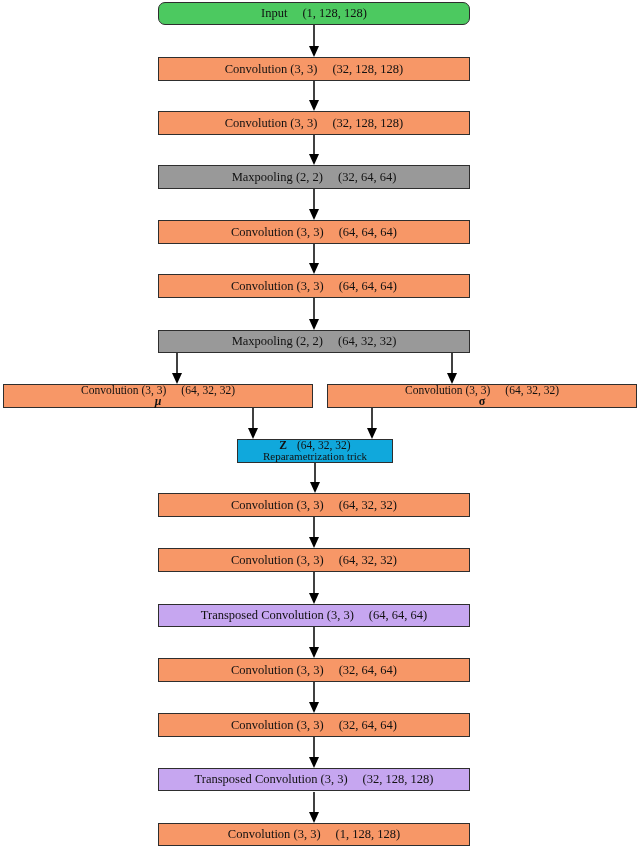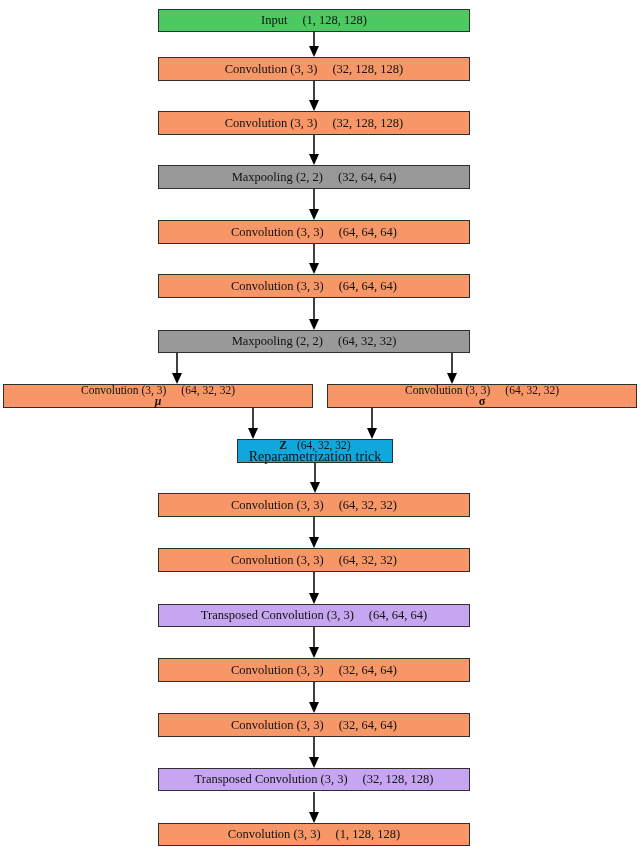--- a/index.html
+++ b/index.html
@@ -32,21 +32,21 @@
   }
   .node.duo {
     font-size: 11.5px;
     line-height: 11px;
   }
   .row { display: flex; align-items: baseline; }
   .gap { display: inline-block; width: 15px; }
   .bold { font-weight: bold; }
   .sub-mu { font-weight: bold; font-style: italic; font-size: 12px; }
   .sub-sigma { font-weight: bold; font-size: 12px; }
-  .sub-text { font-size: 14px; }
+  .sub-text { font-size: 11px; }
 </style>
 </head>
 <body>
 
 <div id="canvas">
 
   <svg id="arrows" xmlns="http://www.w3.org/2000/svg">
       <line x1="314" y1="25" x2="314" y2="48" stroke="#000000" stroke-width="1.5"></line>
       <polygon points="309,46 319,46 314,57" fill="#000000"></polygon>
       <line x1="314" y1="80" x2="314" y2="102" stroke="#000000" stroke-width="1.5"></line>
@@ -76,21 +76,21 @@
       <line x1="314" y1="627" x2="314" y2="649" stroke="#000000" stroke-width="1.5"></line>
       <polygon points="309,647 319,647 314,658" fill="#000000"></polygon>
       <line x1="314" y1="682" x2="314" y2="704" stroke="#000000" stroke-width="1.5"></line>
       <polygon points="309,702 319,702 314,713" fill="#000000"></polygon>
       <line x1="314" y1="737" x2="314" y2="759" stroke="#000000" stroke-width="1.5"></line>
       <polygon points="309,757 319,757 314,768" fill="#000000"></polygon>
       <line x1="314" y1="792" x2="314" y2="814" stroke="#000000" stroke-width="1.5"></line>
       <polygon points="309,812 319,812 314,823" fill="#000000"></polygon>
     </svg>
 
-  <div class="node" style="left: 158px; top: 9px; width: 312px; height: 23px; background-color: rgb(76, 201, 96);">
+  <div class="node" style="left: 158px; top: 2px; width: 312px; height: 23px; background-color: rgb(76, 201, 96); border-radius: 7px;">
     <div class="row">
         <span>Input</span>
         <span class="gap"></span>
         <span>(1, 128, 128)</span>
       </div>
   </div>
 
   <div class="node" style="left: 158px; top: 57px; width: 312px; height: 24px; background-color: rgb(247, 151, 103);">
     <div class="row">
         <span>Convolution (3, 3)</span>

